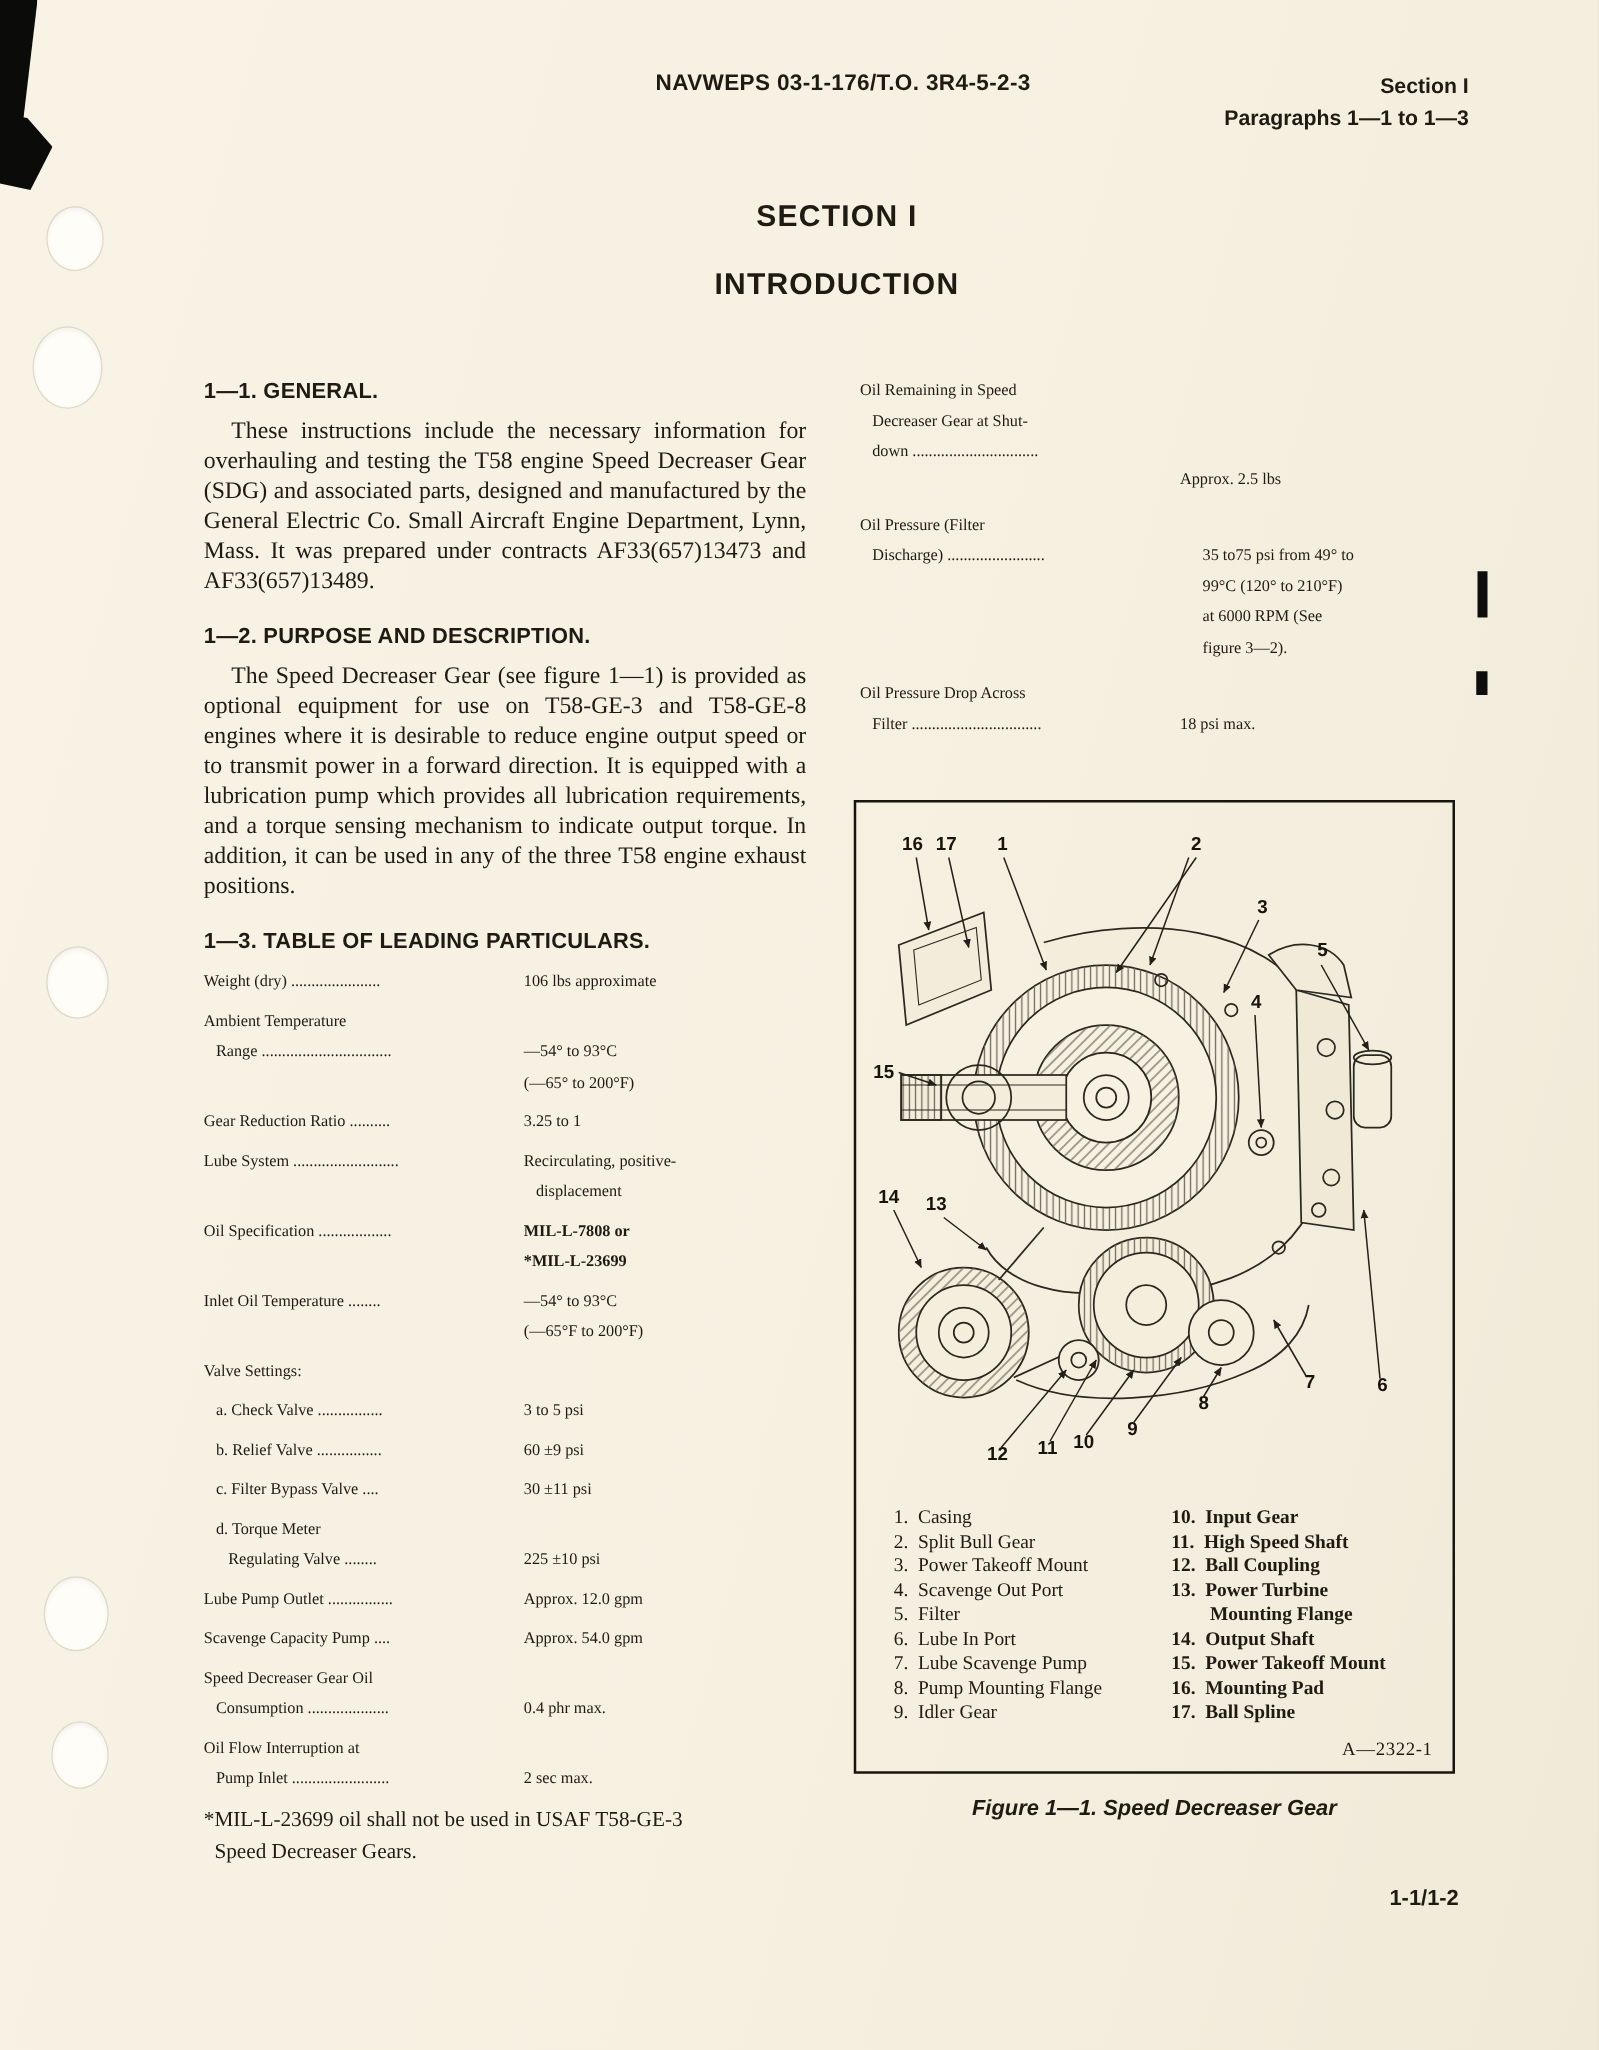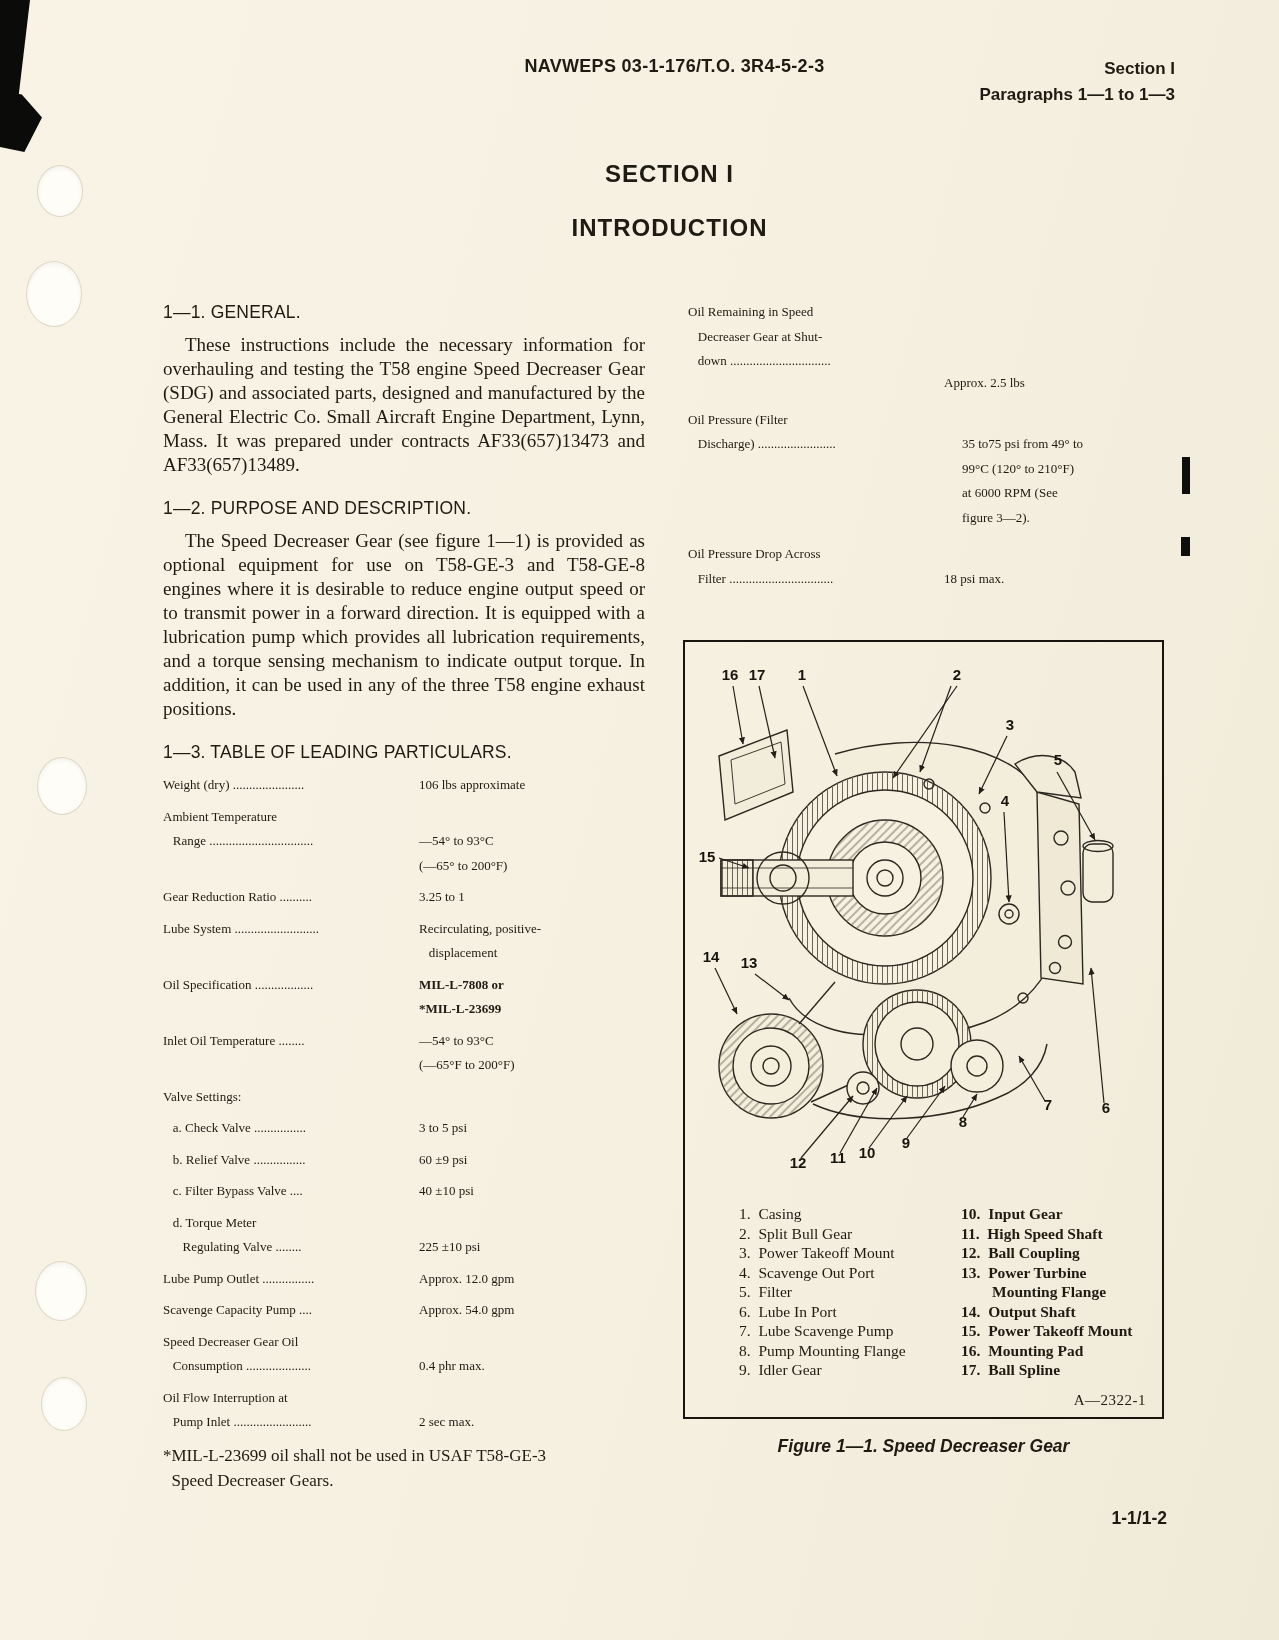--- a/index.html
+++ b/index.html
@@ -34,42 +34,42 @@
                font-weight:700; font-size:17px; line-height:26px; }
 
   .title-block { position:absolute; left:60px; right:0; top:160px; text-align:center; }
   .title-line1 { font-weight:700; font-size:24px; letter-spacing:1px; }
   .title-line2 { font-weight:700; font-size:24px; letter-spacing:1px; margin-top:26px; }
 
   
   .col-left  { position:absolute; left:163px; top:302px; width:482px; }
   .col-right { position:absolute; left:688px; top:300px; width:478px; }
 
-  .sub-h { font-weight:400; font-size:17.5px; letter-spacing:0.2px; margin:0 0 10px 0; }
+  .sub-h { font-weight:700; font-size:17.5px; letter-spacing:0.2px; margin:0 0 10px 0; }
   .sub-h.mt { margin-top:21px; }
   .body-p { font-size:19px; line-height:24px; text-align:justify; text-indent:22px; }
 
   .ptable { margin-top:9px; font-size:13px; line-height:24.5px; }
   .trow { display:flex; margin-bottom:7px; }
   .tlabel { width:252px; white-space:pre-wrap; }
   .tvalue { flex:1; white-space:pre-wrap; padding-left:4px; }
   .tvalue.vt1 { margin-top:24.5px; }
   .tvalue.vt2 { margin-top:71px; }
   .tvalue.bold { font-weight:700; }
   .tvalue.padx { padding-left:22px; }
   .rrow { margin-bottom:12px; }
   .footnote { margin-top:8px; font-size:17px; line-height:25px; white-space:pre-wrap; }
 
   
   .figure-box { position:absolute; left:683px; top:640px; width:481px; height:779px;
                 border:2px solid #17150e; }
   .fig-svg { position:absolute; left:0; top:4px; }
   .legend { position:absolute; left:30px; top:562px; right:8px; display:flex;
             font-size:15.5px; line-height:19.5px; }
-  .legend-col1 { width:222px;margin-left:24px; }
+  .legend-col1 { width:222px; }
   .legend-col2 { flex:1;font-weight:bold; }
   .legend-item { white-space:pre-wrap; }
   .drawing-id { position:absolute; right:16px; bottom:8px; font-size:15px; letter-spacing:0.5px; }
   .fig-caption { position:absolute; left:683px; top:1436px; width:481px; text-align:center;
                  font-weight:700; font-style:italic; font-size:17.5px; }
   .page-num { position:absolute; right:112px; top:1508px; font-weight:700; font-size:17.5px; }
 
   .co { font:700 15px "Liberation Sans","DejaVu Sans",sans-serif; fill:#16140d; }
 </style>
 </head>
@@ -144,21 +144,21 @@
       <div class="trow">
         <div class="tlabel">   a. Check Valve ................</div>
         <div class="tvalue">3 to 5 psi</div>
       </div>
       <div class="trow">
         <div class="tlabel">   b. Relief Valve ................</div>
         <div class="tvalue">60 ±9 psi</div>
       </div>
       <div class="trow">
         <div class="tlabel">   c. Filter Bypass Valve ....</div>
-        <div class="tvalue">40 ±10 psi</div>
+        <div class="tvalue">30 ±11 psi</div>
       </div>
       <div class="trow">
         <div class="tlabel">   d. Torque Meter
       Regulating Valve ........</div>
         <div class="tvalue vt1">225 ±10 psi</div>
       </div>
       <div class="trow">
         <div class="tlabel">Lube Pump Outlet ................</div>
         <div class="tvalue">Approx. 12.0 gpm</div>
       </div>

